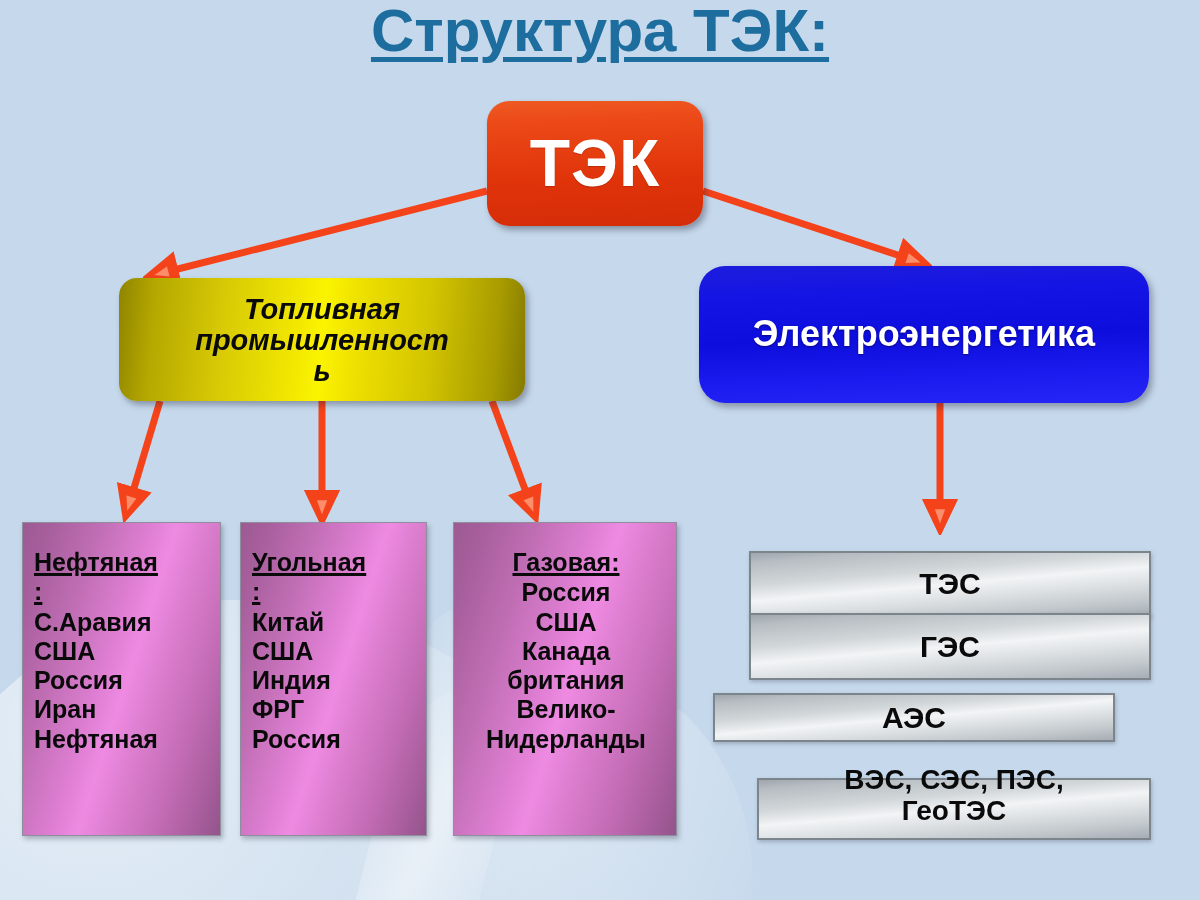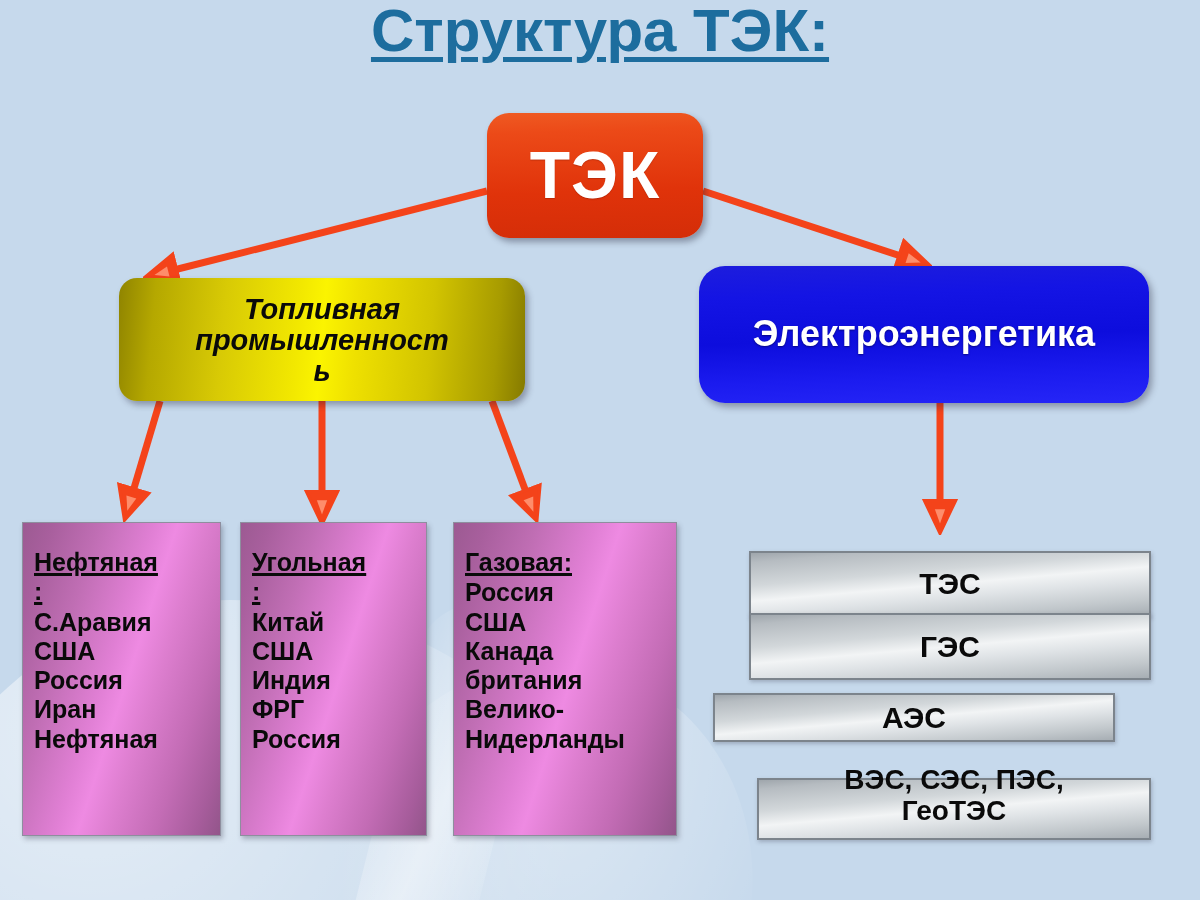--- a/index.html
+++ b/index.html
@@ -94,21 +94,20 @@
     width: 216px;
     height: 125px;
     border-radius: 22px;
     background: linear-gradient(178deg, #ef5a22 0%, #ec4a18 16%, #e0330a 62%, #d42d08 100%);
     box-shadow: 3px 4px 6px rgba(40,40,60,0.40);
     color: #ffffff;
     font-size: 66px;
     letter-spacing: 1px;
     z-index: 6;
     text-shadow: 0 1px 1px rgba(120,20,0,0.35);
-    margin-top: 12px;
   }
 
   
   #box-fuel {
     left: 119px;
     top: 278px;
     width: 406px;
     height: 123px;
     border-radius: 18px;
     background: linear-gradient(95deg,
@@ -169,21 +168,21 @@
   .box-purple .lines {
     display: block;
     margin-top: 1px;
   }
   .box-purple .lines span {
     display: block;
   }
 
   #box-oil   { left: 22px;  top: 522px; width: 199px; height: 314px; }
   #box-coal  { left: 240px; top: 522px; width: 187px; height: 314px; }
-  #box-gas   { left: 453px; top: 522px; width: 224px; height: 314px; }
+  #box-gas   { left: 453px; top: 522px; width: 224px; height: 314px; text-align: center; }
 
   
   .box-gray {
     border: 2px solid #7c848c;
     background: linear-gradient(175deg,
         #9fa6ac 0%, #b6bcc1 10%, #d2d7da 34%,
         #f2f4f5 50%, #dfe3e6 64%, #c2c8cc 84%, #a7aeb4 100%);
     box-shadow: 1px 2px 4px rgba(40,40,60,0.25);
     color: #0a0a0a;
     font-size: 30px;

